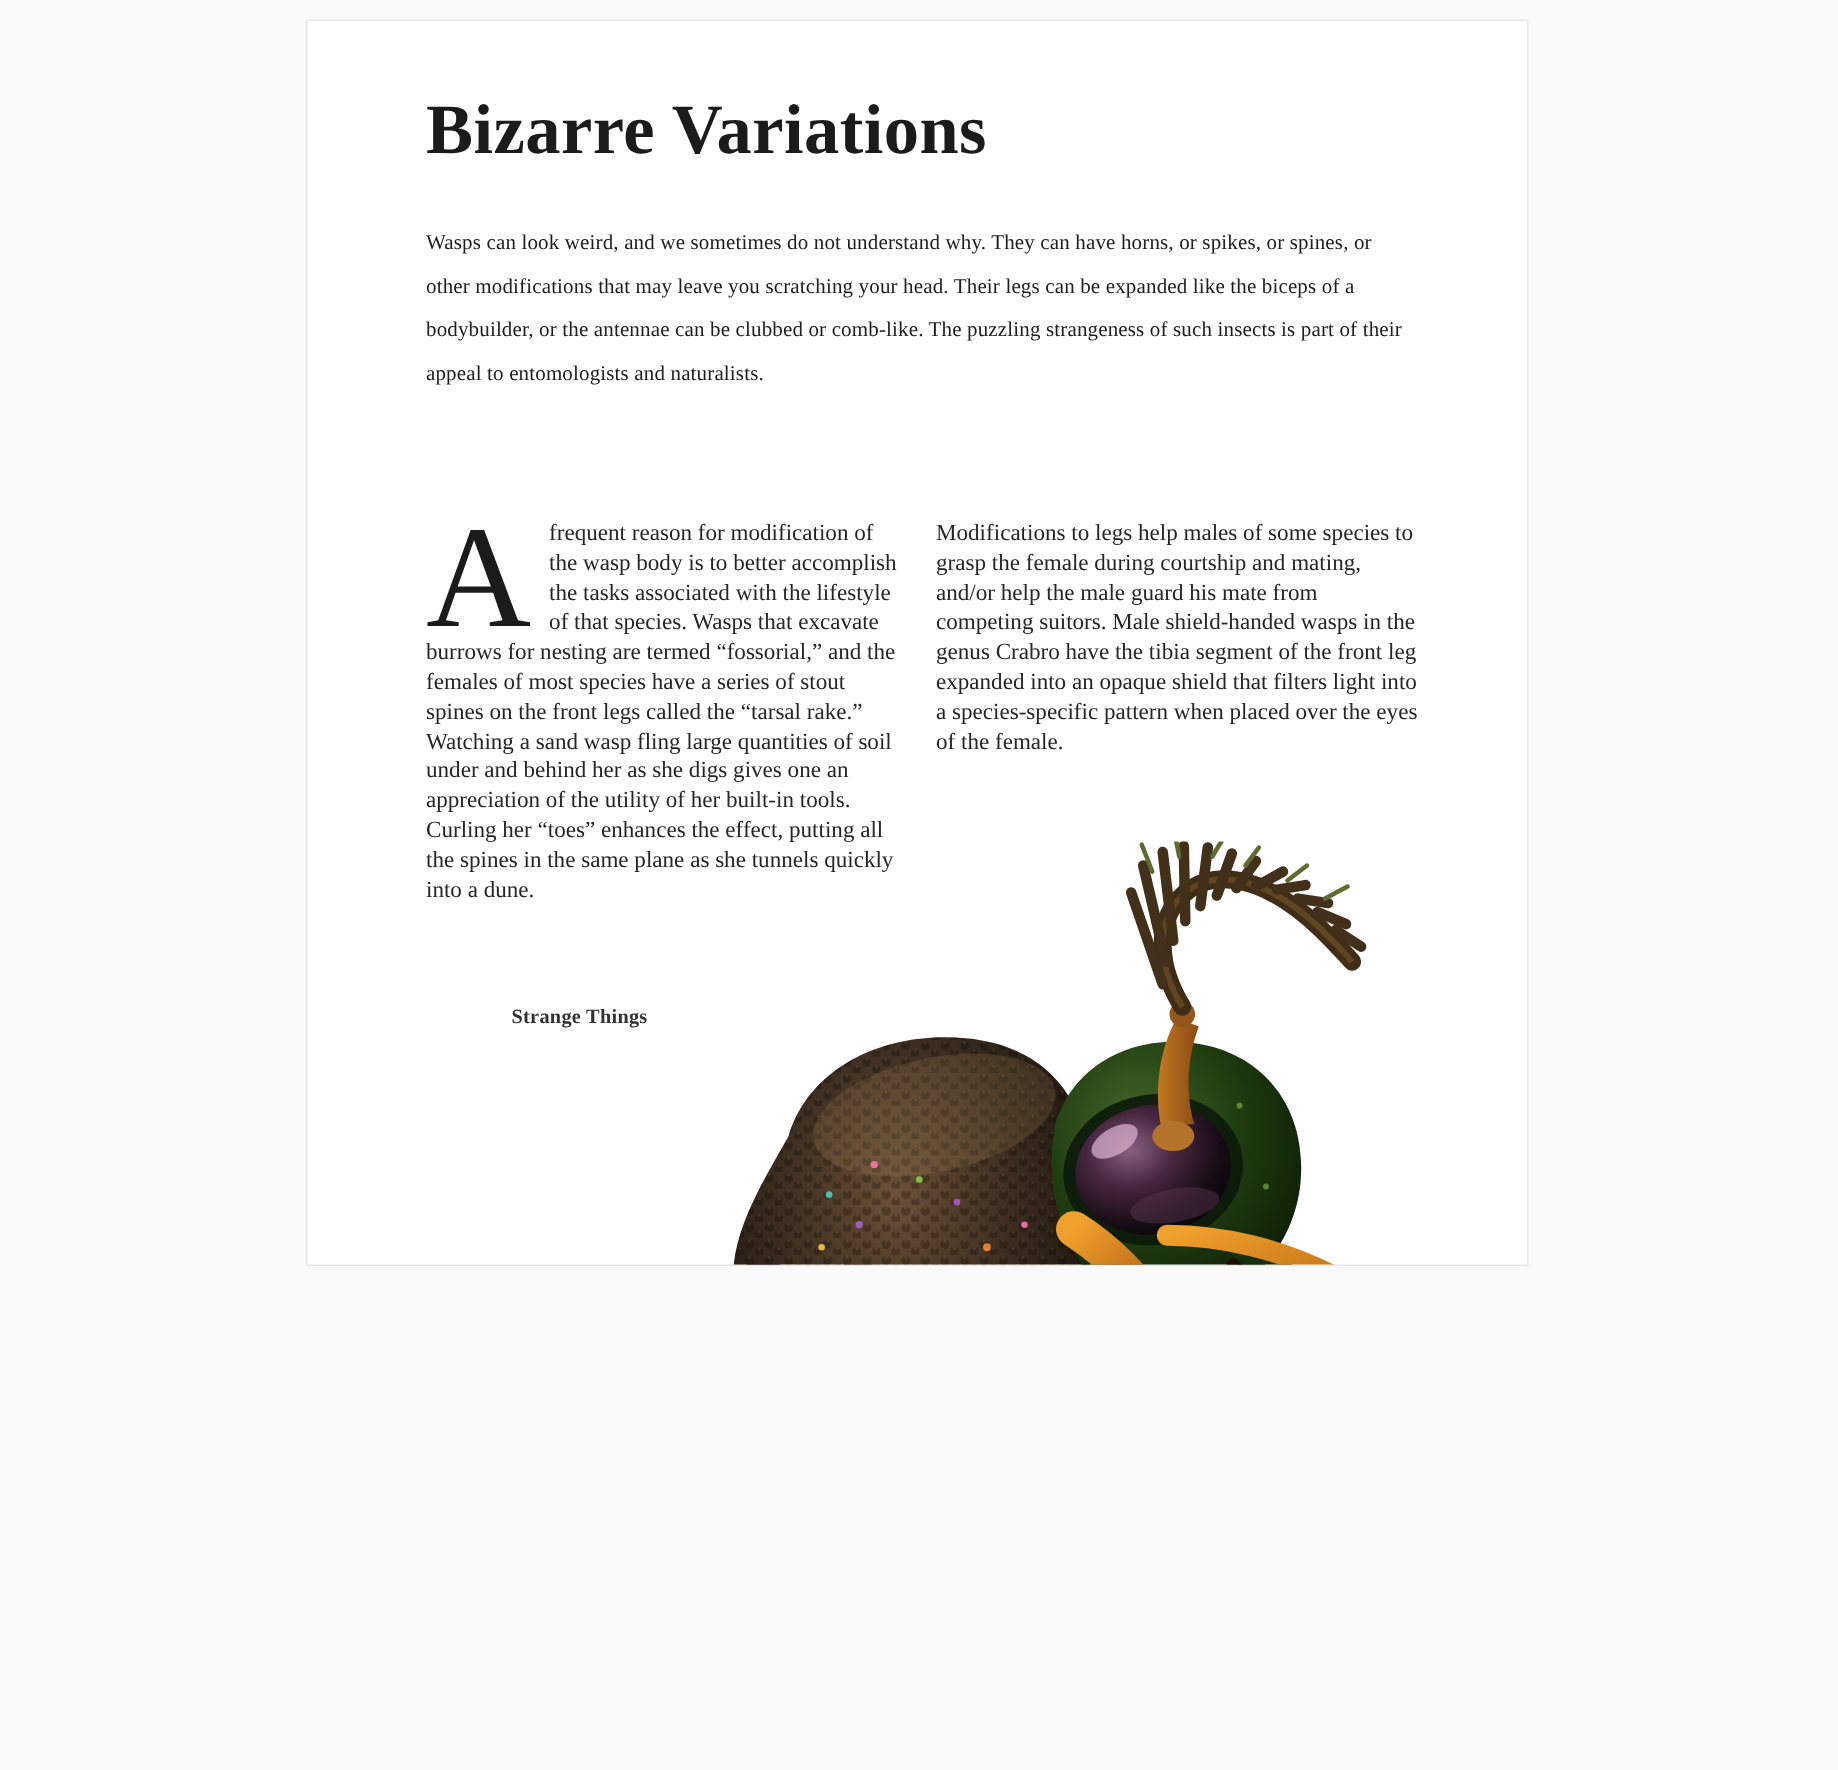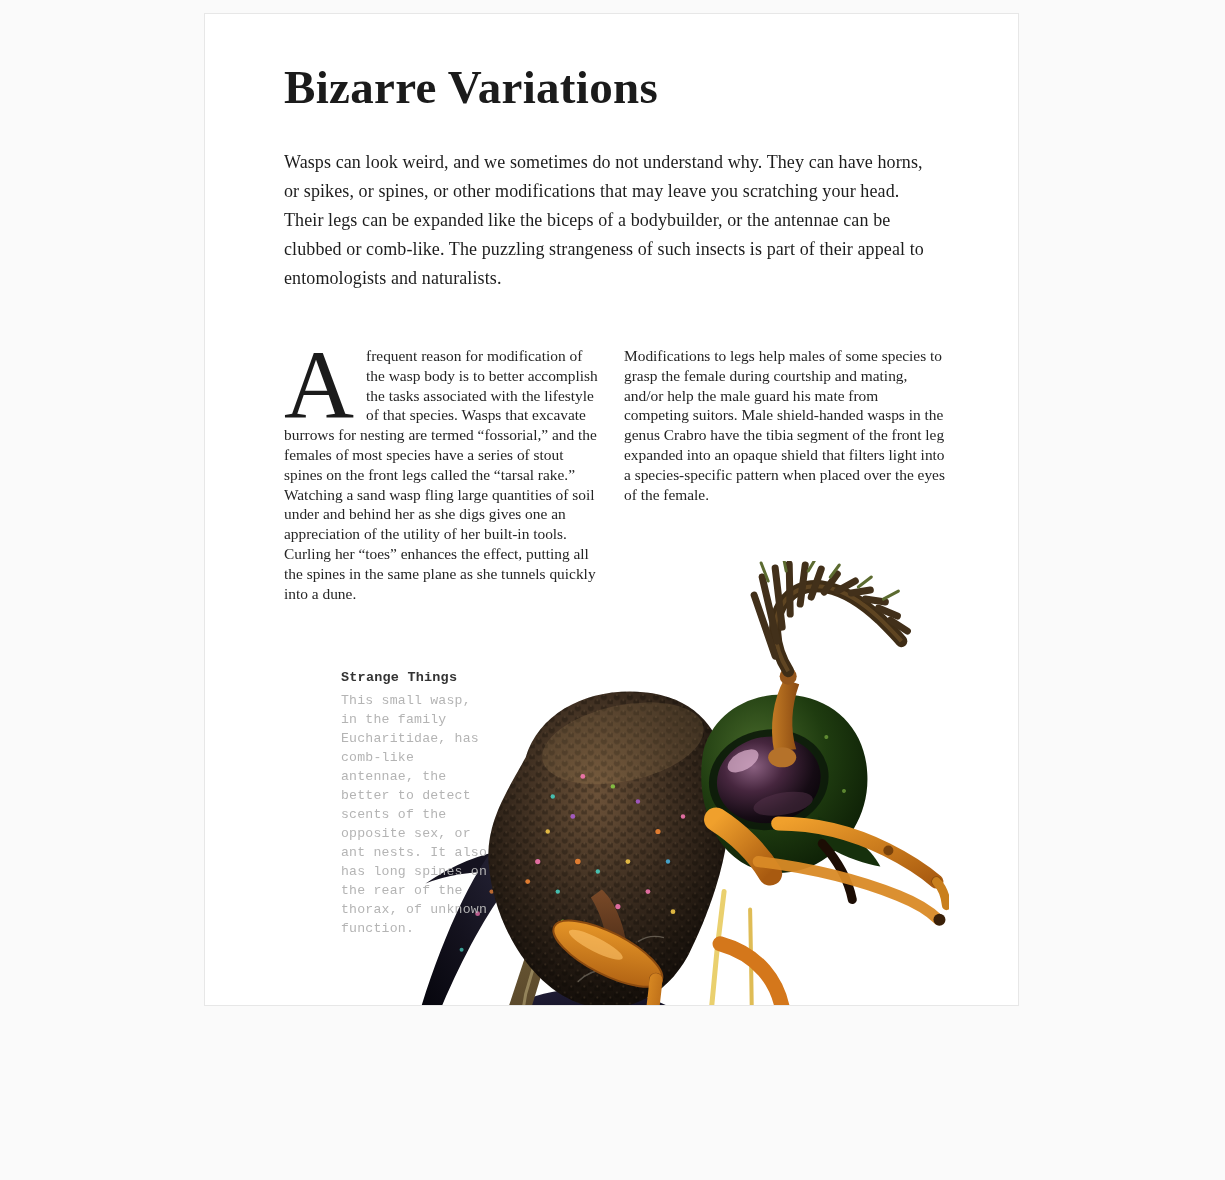--- a/index.html
+++ b/index.html
@@ -7,34 +7,34 @@
   body {
     width:1225px; height:1180px;
     background:#fafafa;
     font-family:"Liberation Serif", serif;
     position:relative;
     -webkit-font-smoothing:antialiased;
   }
   .canvas { position:absolute; inset:0; }
   .book-page {
     position:absolute; left:204px; top:13px;
-    width:815px; height:993px;
+    width:815px; height:831px;
     background:#ffffff;
     border:1px solid #e7e7e7;
     overflow:hidden;
   }
   .page-title {
     position:absolute; left:79px; top:48px; margin:0;
     font-size:47px; font-weight:700; color:#1b1b1b;
     letter-spacing:0.3px; line-height:1.1;
     font-family:"Liberation Serif", serif;
   }
   .intro {
     position:absolute; left:79px; top:134px; width:658px; margin:0;
-    font-size:18px; line-height:29px; color:#1d1d1d;
+    font-size:14px; line-height:29px; color:#1d1d1d;
     letter-spacing:0.1px;
   }
   .columns {
     position:absolute; left:79px; top:332px; width:662px;
     display:flex; gap:26px;
   }
   .col { margin:0; font-size:15.4px; line-height:19.8px; color:#252525; }
   .col-left  { width:314px; }
   .col-right { width:322px; }
   .dropcap {
@@ -43,21 +43,21 @@
     margin:0 12px 0 0; padding:0;
     color:#1b1b1b;
   }
   .genus { }
   .photo {
     position:absolute; left:212px; top:547px;
     width:532px; height:558px; z-index:1;
   }
   .caption {
     position:absolute; left:136px; top:654px; width:154px; z-index:3;
-    font-family:Liberation Mono, monospace;
+    font-family:Liberation Serif, serif;
   }
   .caption-title {
     font-size:13.5px; font-weight:700; color:#333333;
     letter-spacing:0.2px; margin:0 0 4px 0; line-height:19px;
   }
   .caption-body {
     font-size:13.2px; color:#b4b4b4; line-height:19px;
     letter-spacing:0.2px; margin:0;
   }
 </style>
@@ -235,17 +235,16 @@
         <circle cx="470" cy="289" r="5" fill="#7a430c"></circle>
         <circle cx="518" cy="320" r="5" fill="#7a430c"></circle>
         <path d="M518,320 C524,326 527,334 528,344" stroke="#c97f1d" stroke-width="9" fill="none" stroke-linecap="round"></path>
         <path d="M340,300 C390,306 440,318 480,334 C500,342 512,350 520,358" stroke="#d98a26" stroke-width="11" fill="none" stroke-linecap="round" opacity="0.95"></path>
         <circle cx="521" cy="358" r="6" fill="#3a2008"></circle>
       </svg>
     </div>
 
     <div class="caption">
       <p class="caption-title">Strange Things</p>
-      <p class="caption-body">This small wasp, in the family Eucharitidae, has comb-like antennae, the better to detect scents of the opposite sex, or ant nests. It also has long spines on the rear of the thorax, of unknown function.</p>
     </div>
 
   </div>
 </div>
 
 </body></html>

